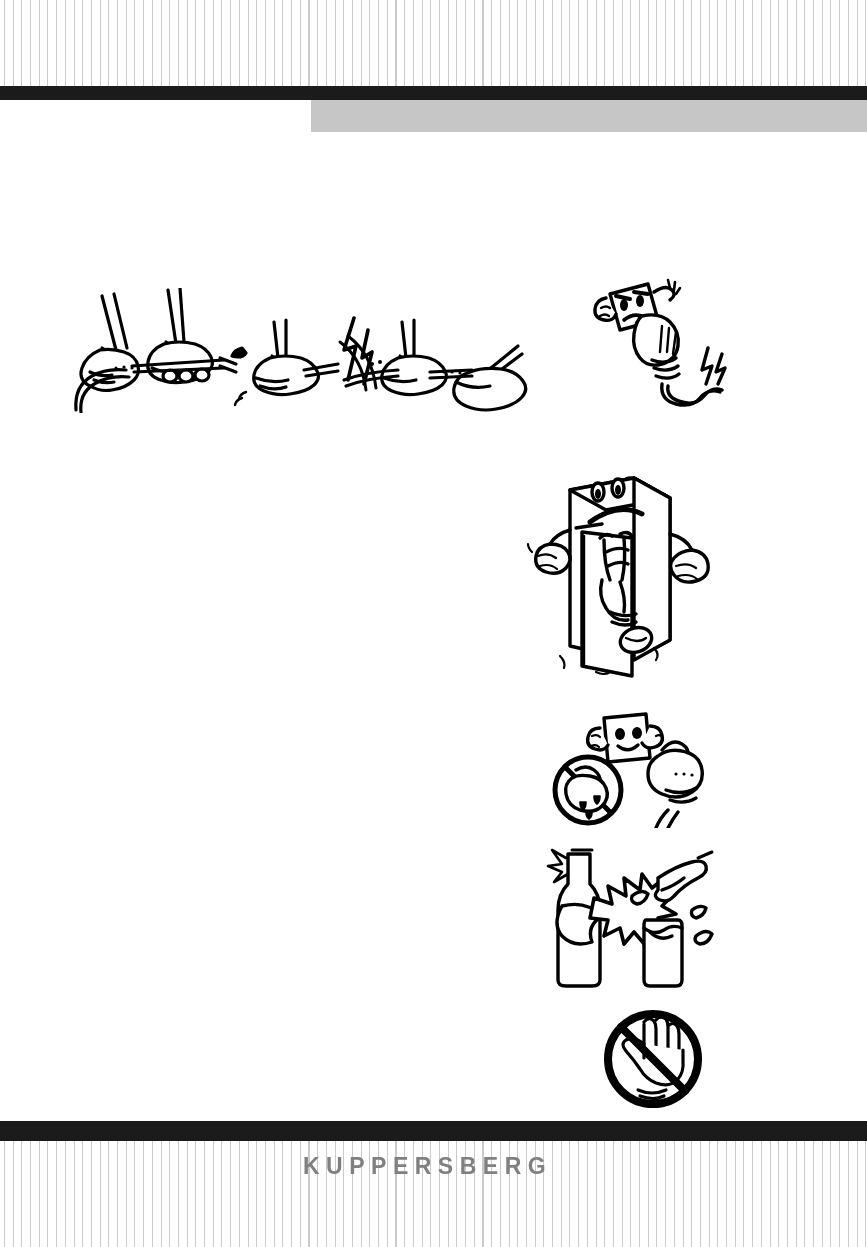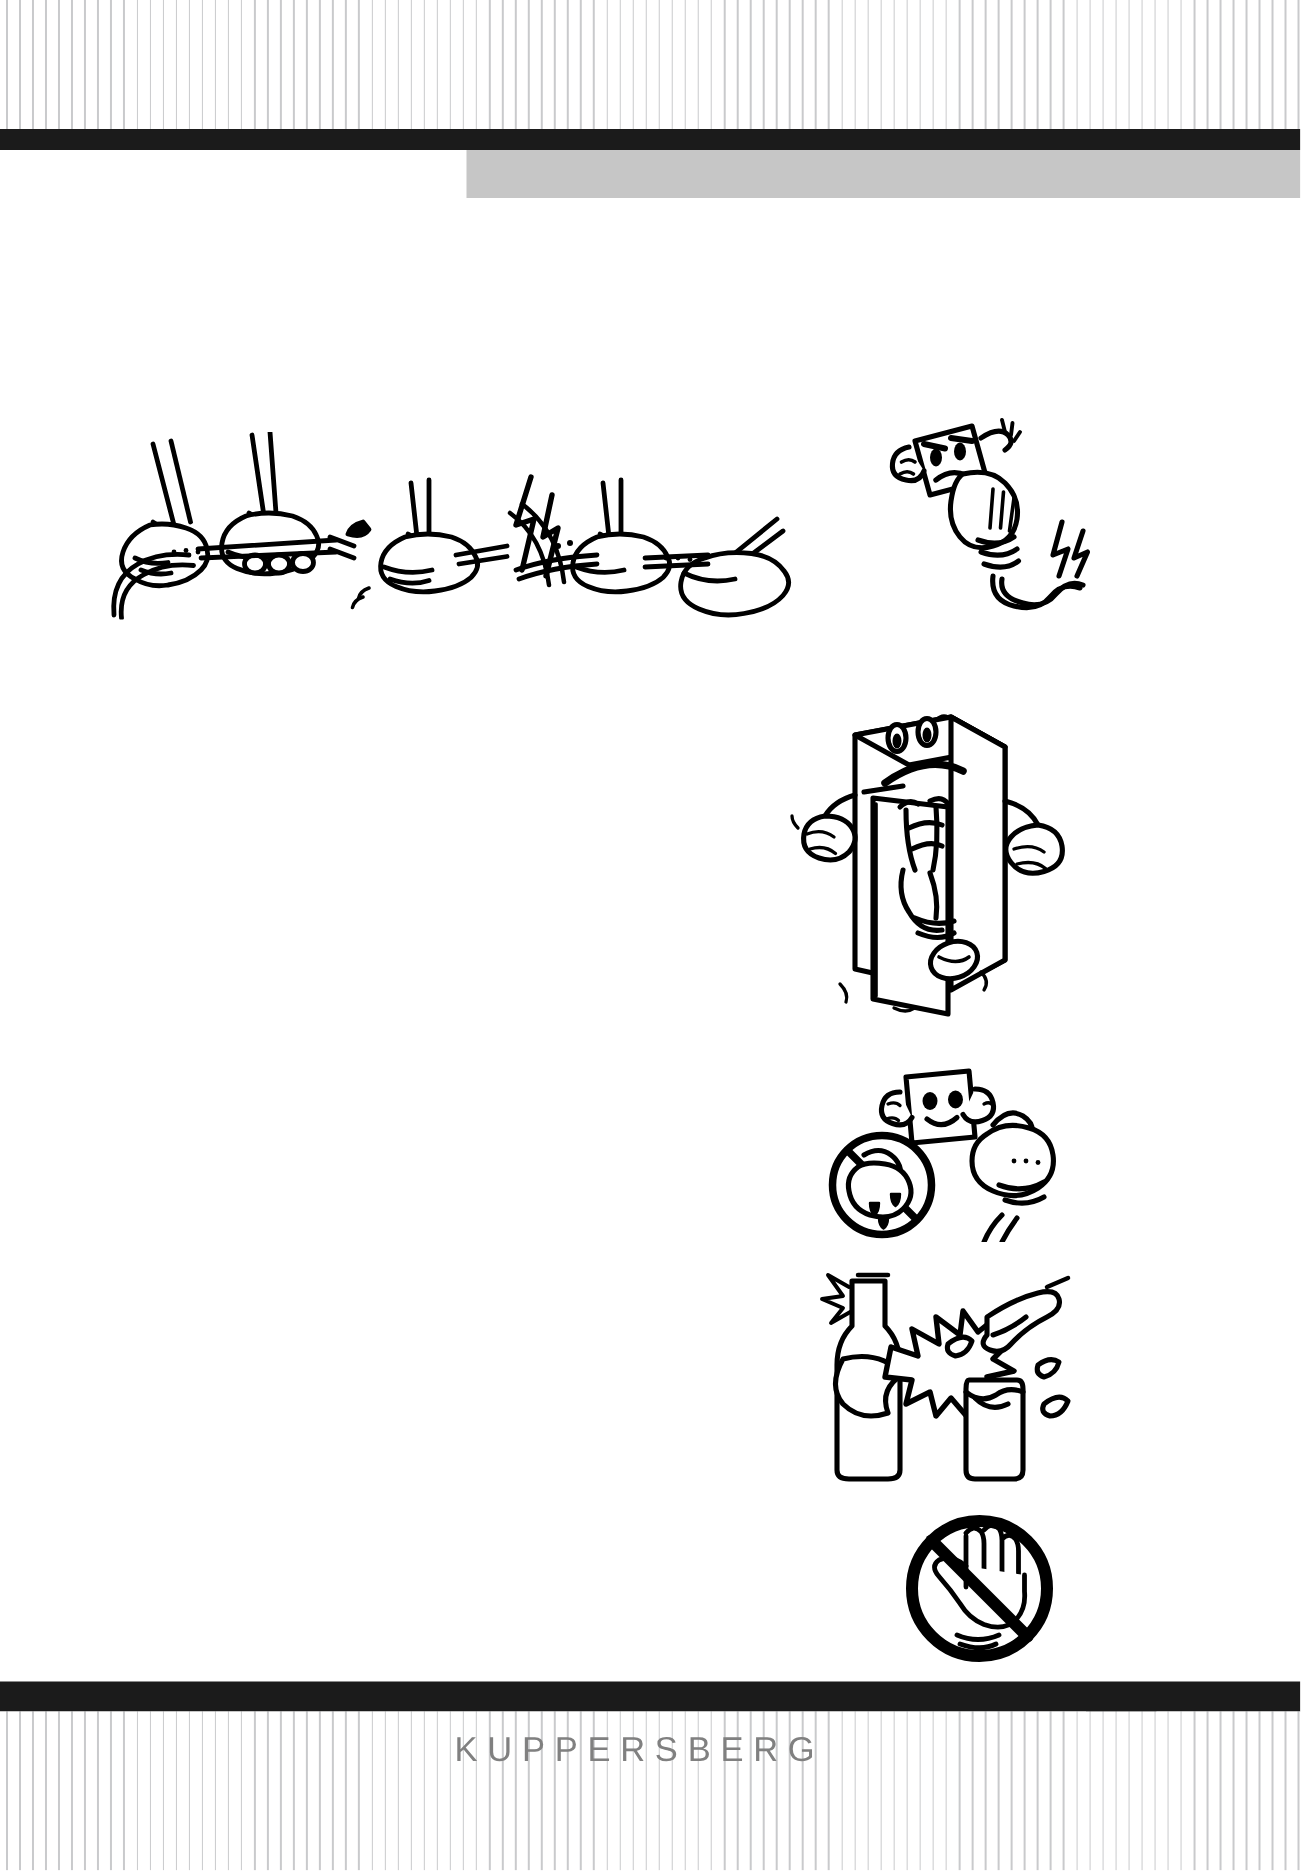--- a/index.html
+++ b/index.html
@@ -103,21 +103,21 @@
   
 
   
   #footer-brand {
     position: absolute;
     left: 303px;
     top: 1151px;
     height: 30px;
     line-height: 30px;
     font-size: 23px;
-    font-weight: normal;
+    font-weight: bold;
     letter-spacing: 6.5px;
     color: #808080;
     white-space: nowrap;
   }
 
   
   .body-text {
     position: absolute;
     font-size: 11px;
     color: #1b1b1b;

